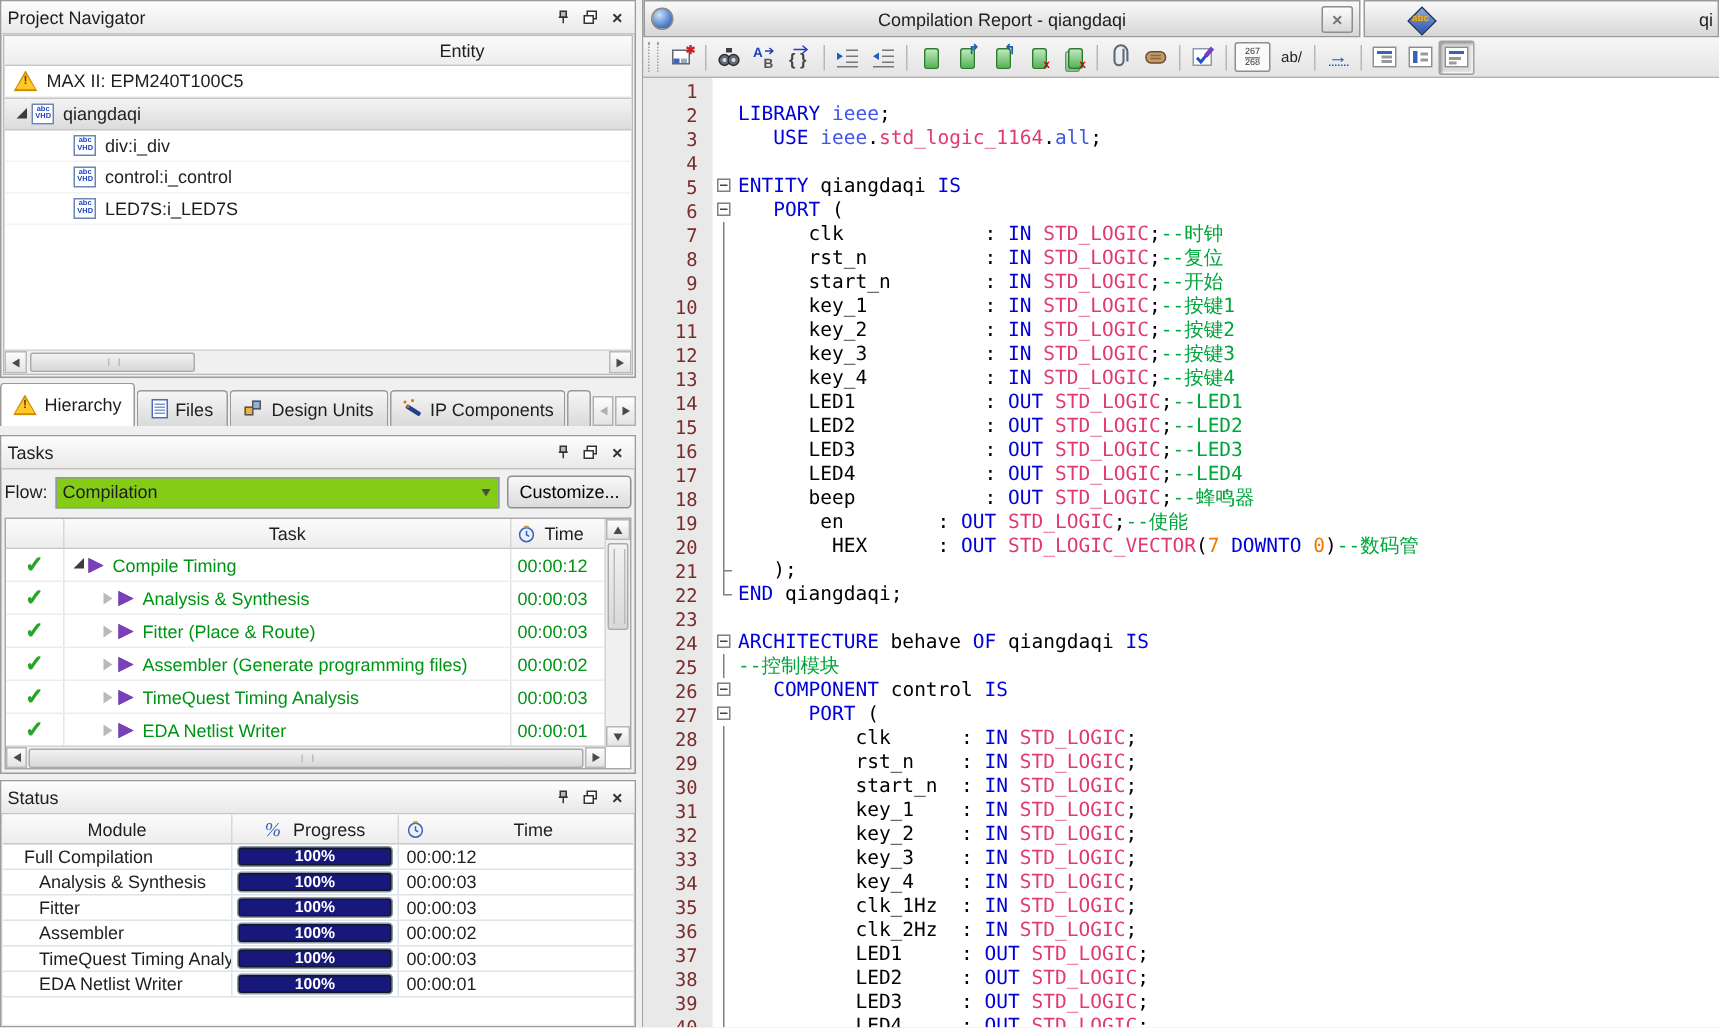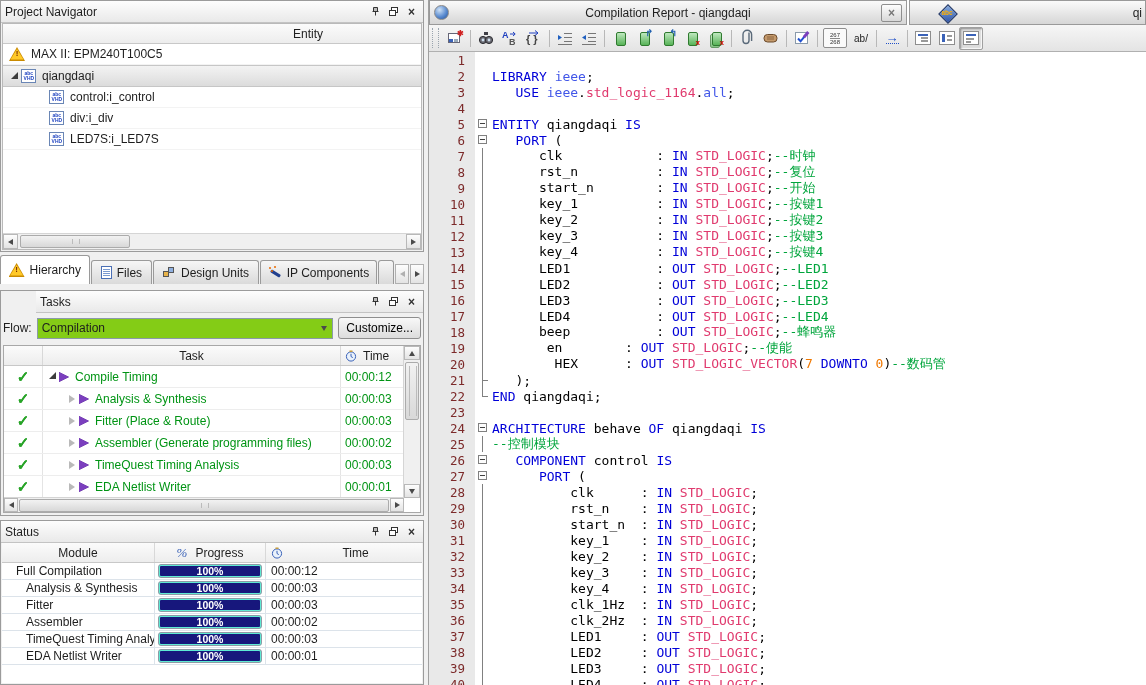--- a/index.html
+++ b/index.html
@@ -65,21 +65,21 @@
   .task-time{width:64px;align-self:stretch;border-left:1px solid #e4e4e4;display:flex;align-items:center;padding-left:4px;box-sizing:border-box;}
   .play{width:0;height:0;border-left:10px solid #7b3fbe;border-top:5.5px solid transparent;border-bottom:5.5px solid transparent;margin-right:6px;filter:drop-shadow(0.5px 0.5px 0 #4a2080);}
   .vscroll{position:absolute;right:0;top:0;bottom:14px;width:16px;background:#f0f0f0;border-left:1px solid #d5d5d5;}
   .grn{color:var(--task-green);}
   
   .status-table{position:absolute;left:1px;right:1px;top:22px;bottom:1px;background:#fff;overflow:hidden;}
   .st-row{height:17px;display:flex;align-items:center;border-bottom:1px solid #dce3ea;box-sizing:border-box;}
   .st-mod{width:152px;padding-left:3px;box-sizing:border-box;white-space:nowrap;overflow:hidden;}
   .st-prog{width:112px;align-self:stretch;border-left:1px solid #dce3ea;border-right:1px solid #dce3ea;display:flex;align-items:center;justify-content:center;box-sizing:border-box;}
   .st-time{flex:1;padding-left:5px;}
-  .pbar{width:104px;height:14px;border:1px solid #8e9aa5;border-radius:3px;background:#5eead4;padding:1px;box-sizing:border-box;}
+  .pbar{width:104px;height:14px;border:1px solid #8e9aa5;border-radius:3px;background:#0f172a;padding:1px;box-sizing:border-box;}
   .pbar .fill{width:100%;height:100%;background:var(--progress-navy);display:flex;align-items:center;justify-content:center;color:#fff;font-weight:bold;font-size:10.5px;border-radius:1px;}
   .pct{font-style:italic;color:#3a62b8;font-family:"Liberation Serif",serif;font-size:13px;}
   
   .editor-col{position:absolute;left:428px;top:0;width:718px;height:685px;background:#fff;border-left:1px solid #a0a0a0;box-sizing:border-box;}
   .mdi{position:absolute;left:0;top:0;right:0;height:25px;display:flex;}
   .mdi-win{height:25px;background:linear-gradient(#fafafa,#d6d6d6);border:1px solid #999;box-sizing:border-box;display:flex;align-items:center;padding:0 4px;position:relative;}
   .w1{width:478px;}
   .w2{flex:1;margin-left:2px;overflow:hidden;}
   .mdi-title{position:absolute;left:0;right:0;text-align:center;font-size:12px;color:#1e1e1e;}
   .mdi-close{position:relative;margin-left:auto;width:19px;height:16px;background:linear-gradient(#fdfdfd,#d8d8d8);border:1px solid #8e8e8e;border-radius:2px;display:flex;align-items:center;justify-content:center;z-index:2;}
@@ -172,29 +172,29 @@
               <b>VHD</b>
             </span>
             <span class="tree-label">qiangdaqi</span>
           </div>
           <div class="tree-row">
             <span style="width: 46px;"></span>
             <span class="vhd-icon">
               <b>abc</b>
               <b>VHD</b>
             </span>
-            <span class="tree-label">control:i_control</span>
+            <span class="tree-label">div:i_div</span>
           </div>
           <div class="tree-row">
             <span style="width: 46px;"></span>
             <span class="vhd-icon">
               <b>abc</b>
               <b>VHD</b>
             </span>
-            <span class="tree-label">div:i_div</span>
+            <span class="tree-label">control:i_control</span>
           </div>
           <div class="tree-row">
             <span style="width: 46px;"></span>
             <span class="vhd-icon">
               <b>abc</b>
               <b>VHD</b>
             </span>
             <span class="tree-label">LED7S:i_LED7S</span>
           </div>
         </div>
@@ -241,21 +241,21 @@
       </div>
       <div class="tab" style="width: 16px; overflow: hidden;"></div>
       <div class="tabspin" style="margin-left: auto;">
         <span class="tri-l" style="border-right-color:#b0b0b0"></span>
       </div>
       <div class="tabspin">
         <span class="tri-r"></span>
       </div>
     </div>
 
-  <section class="panel" style="top:290px;height:226px;padding-left:35px;">
+  <section class="panel" style="top:290px;height:226px;">
     <div class="ptitle">
       <span class="ptitle-text">Tasks</span>
       <span class="pbtns">
         <span class="pbtn">
             <svg width="11" height="11">
               <path d="M3.5 1.5h4v4h-4z" fill="#bbb" stroke="#333"></path>
               <path d="M2.5 5.5h6M5.5 5.5v4" stroke="#333"></path>
             </svg>
           </span>
         <span class="pbtn">

